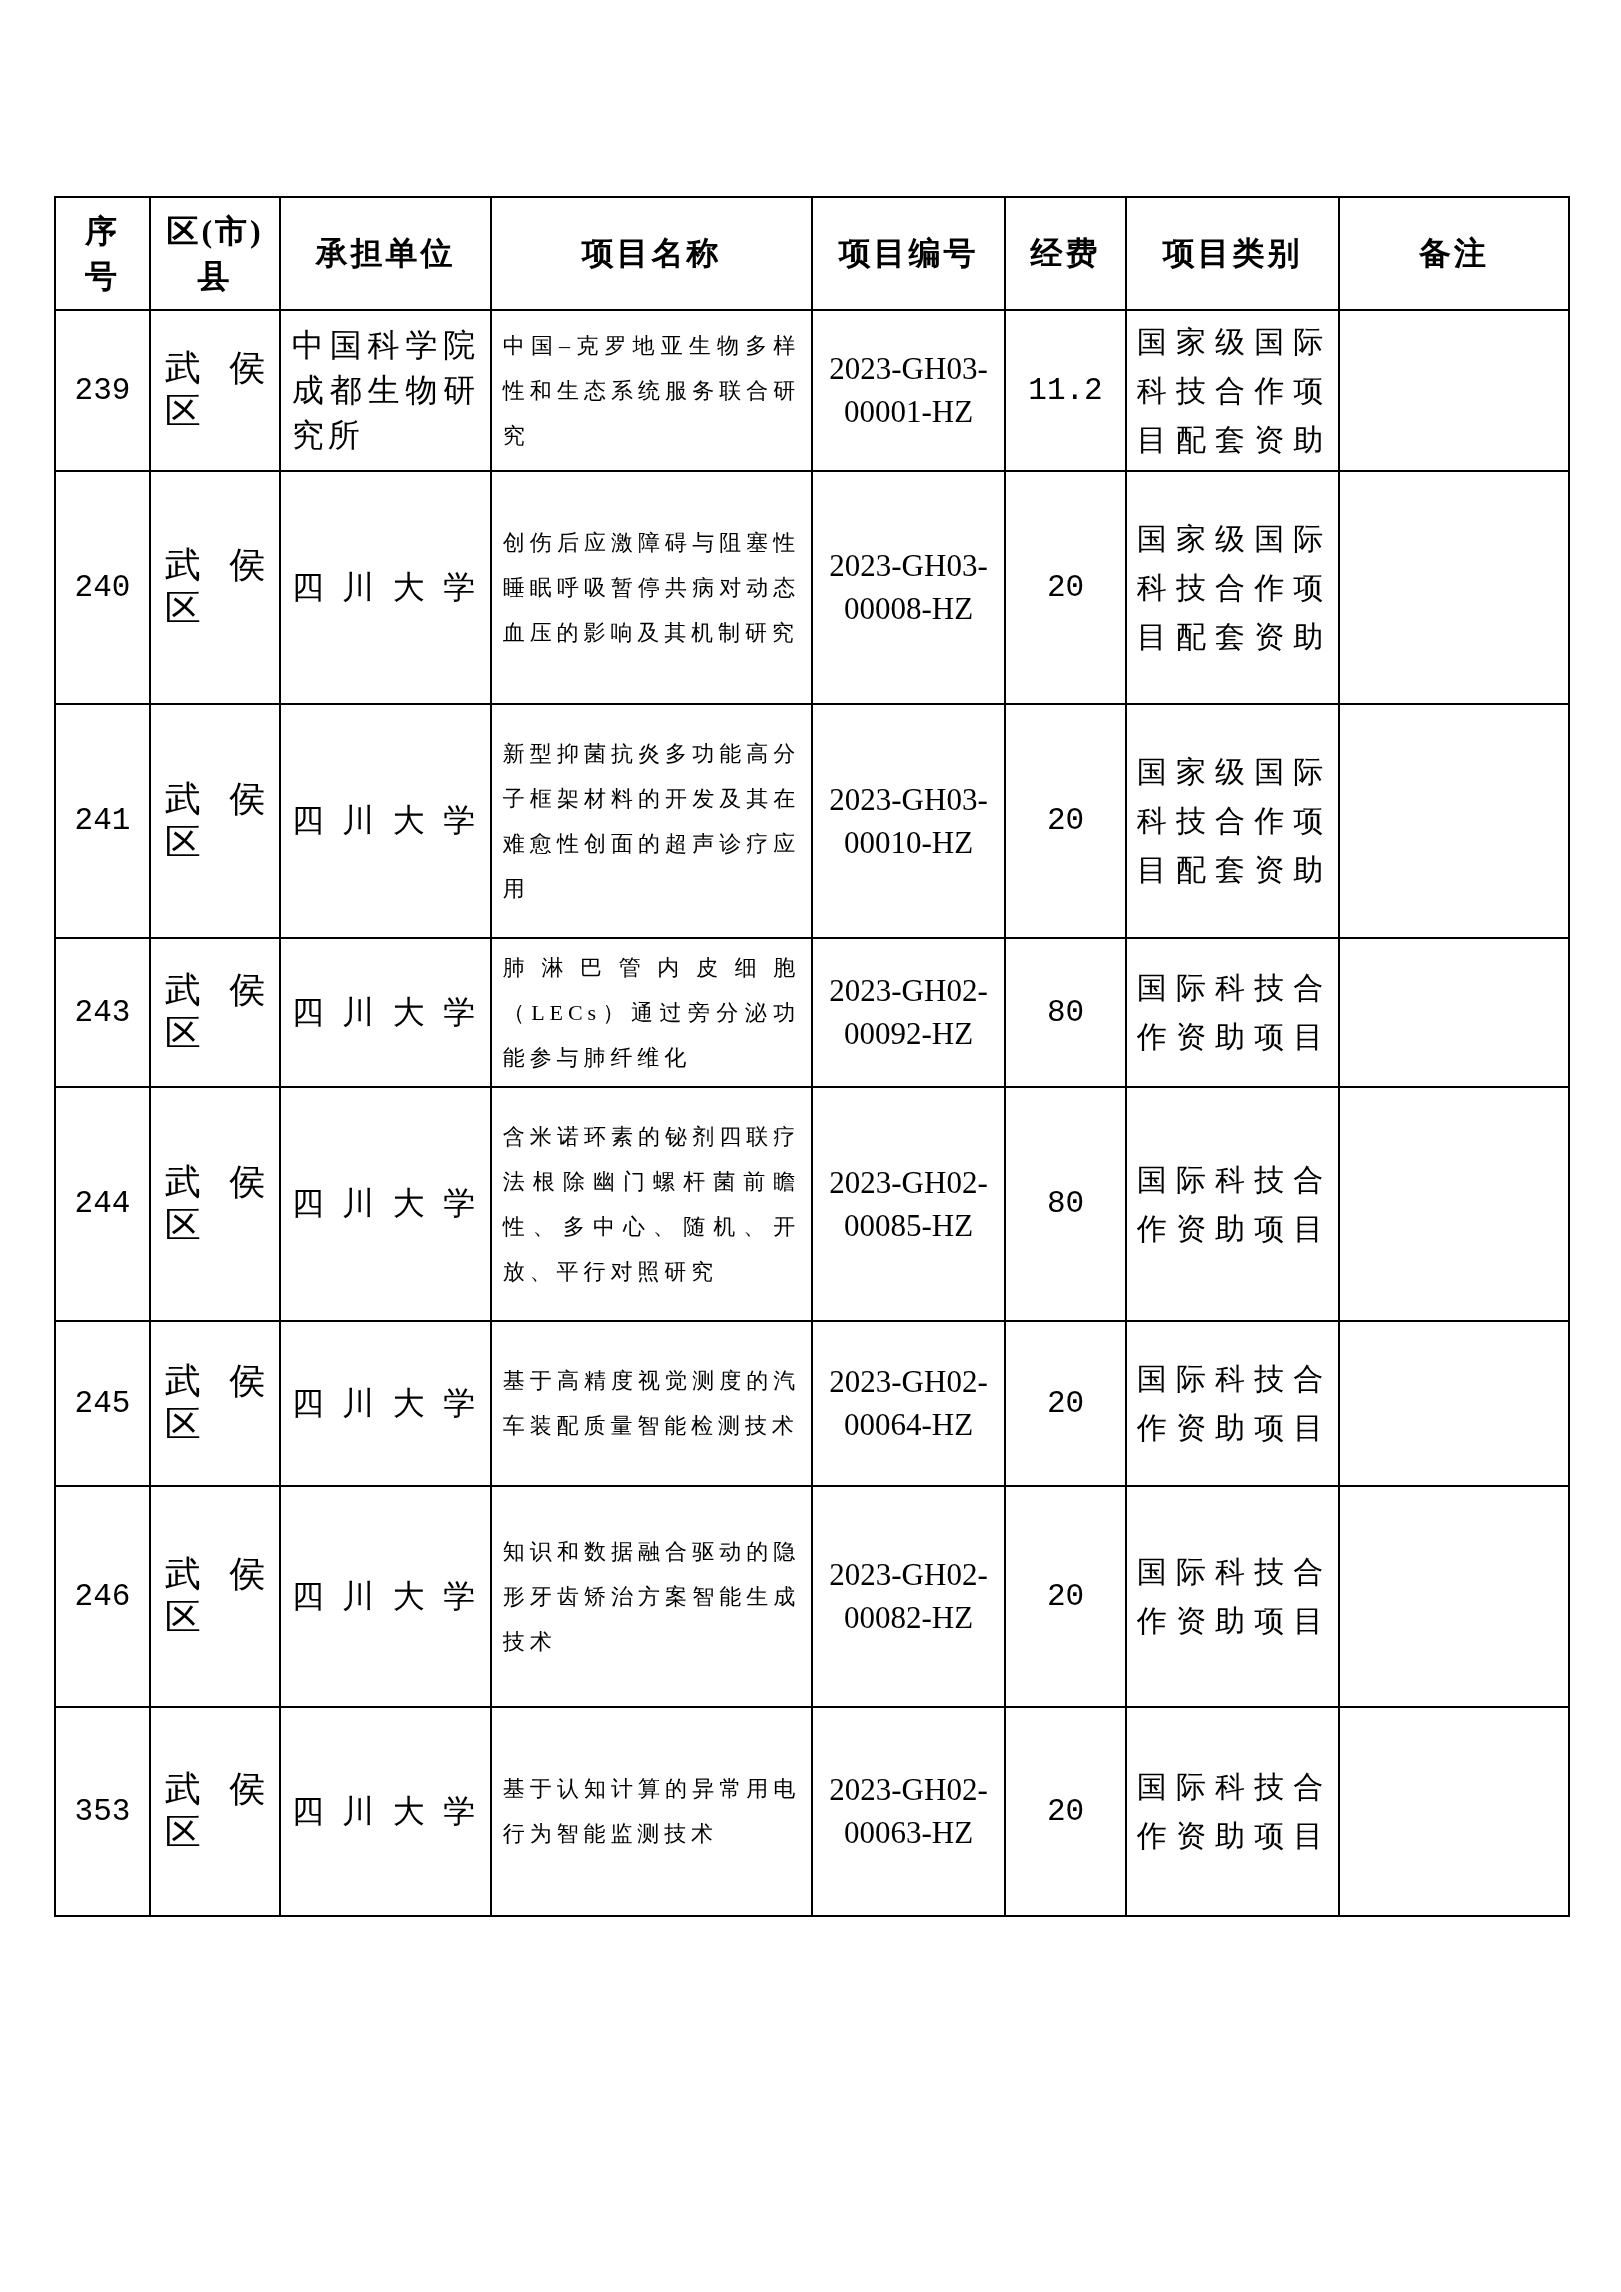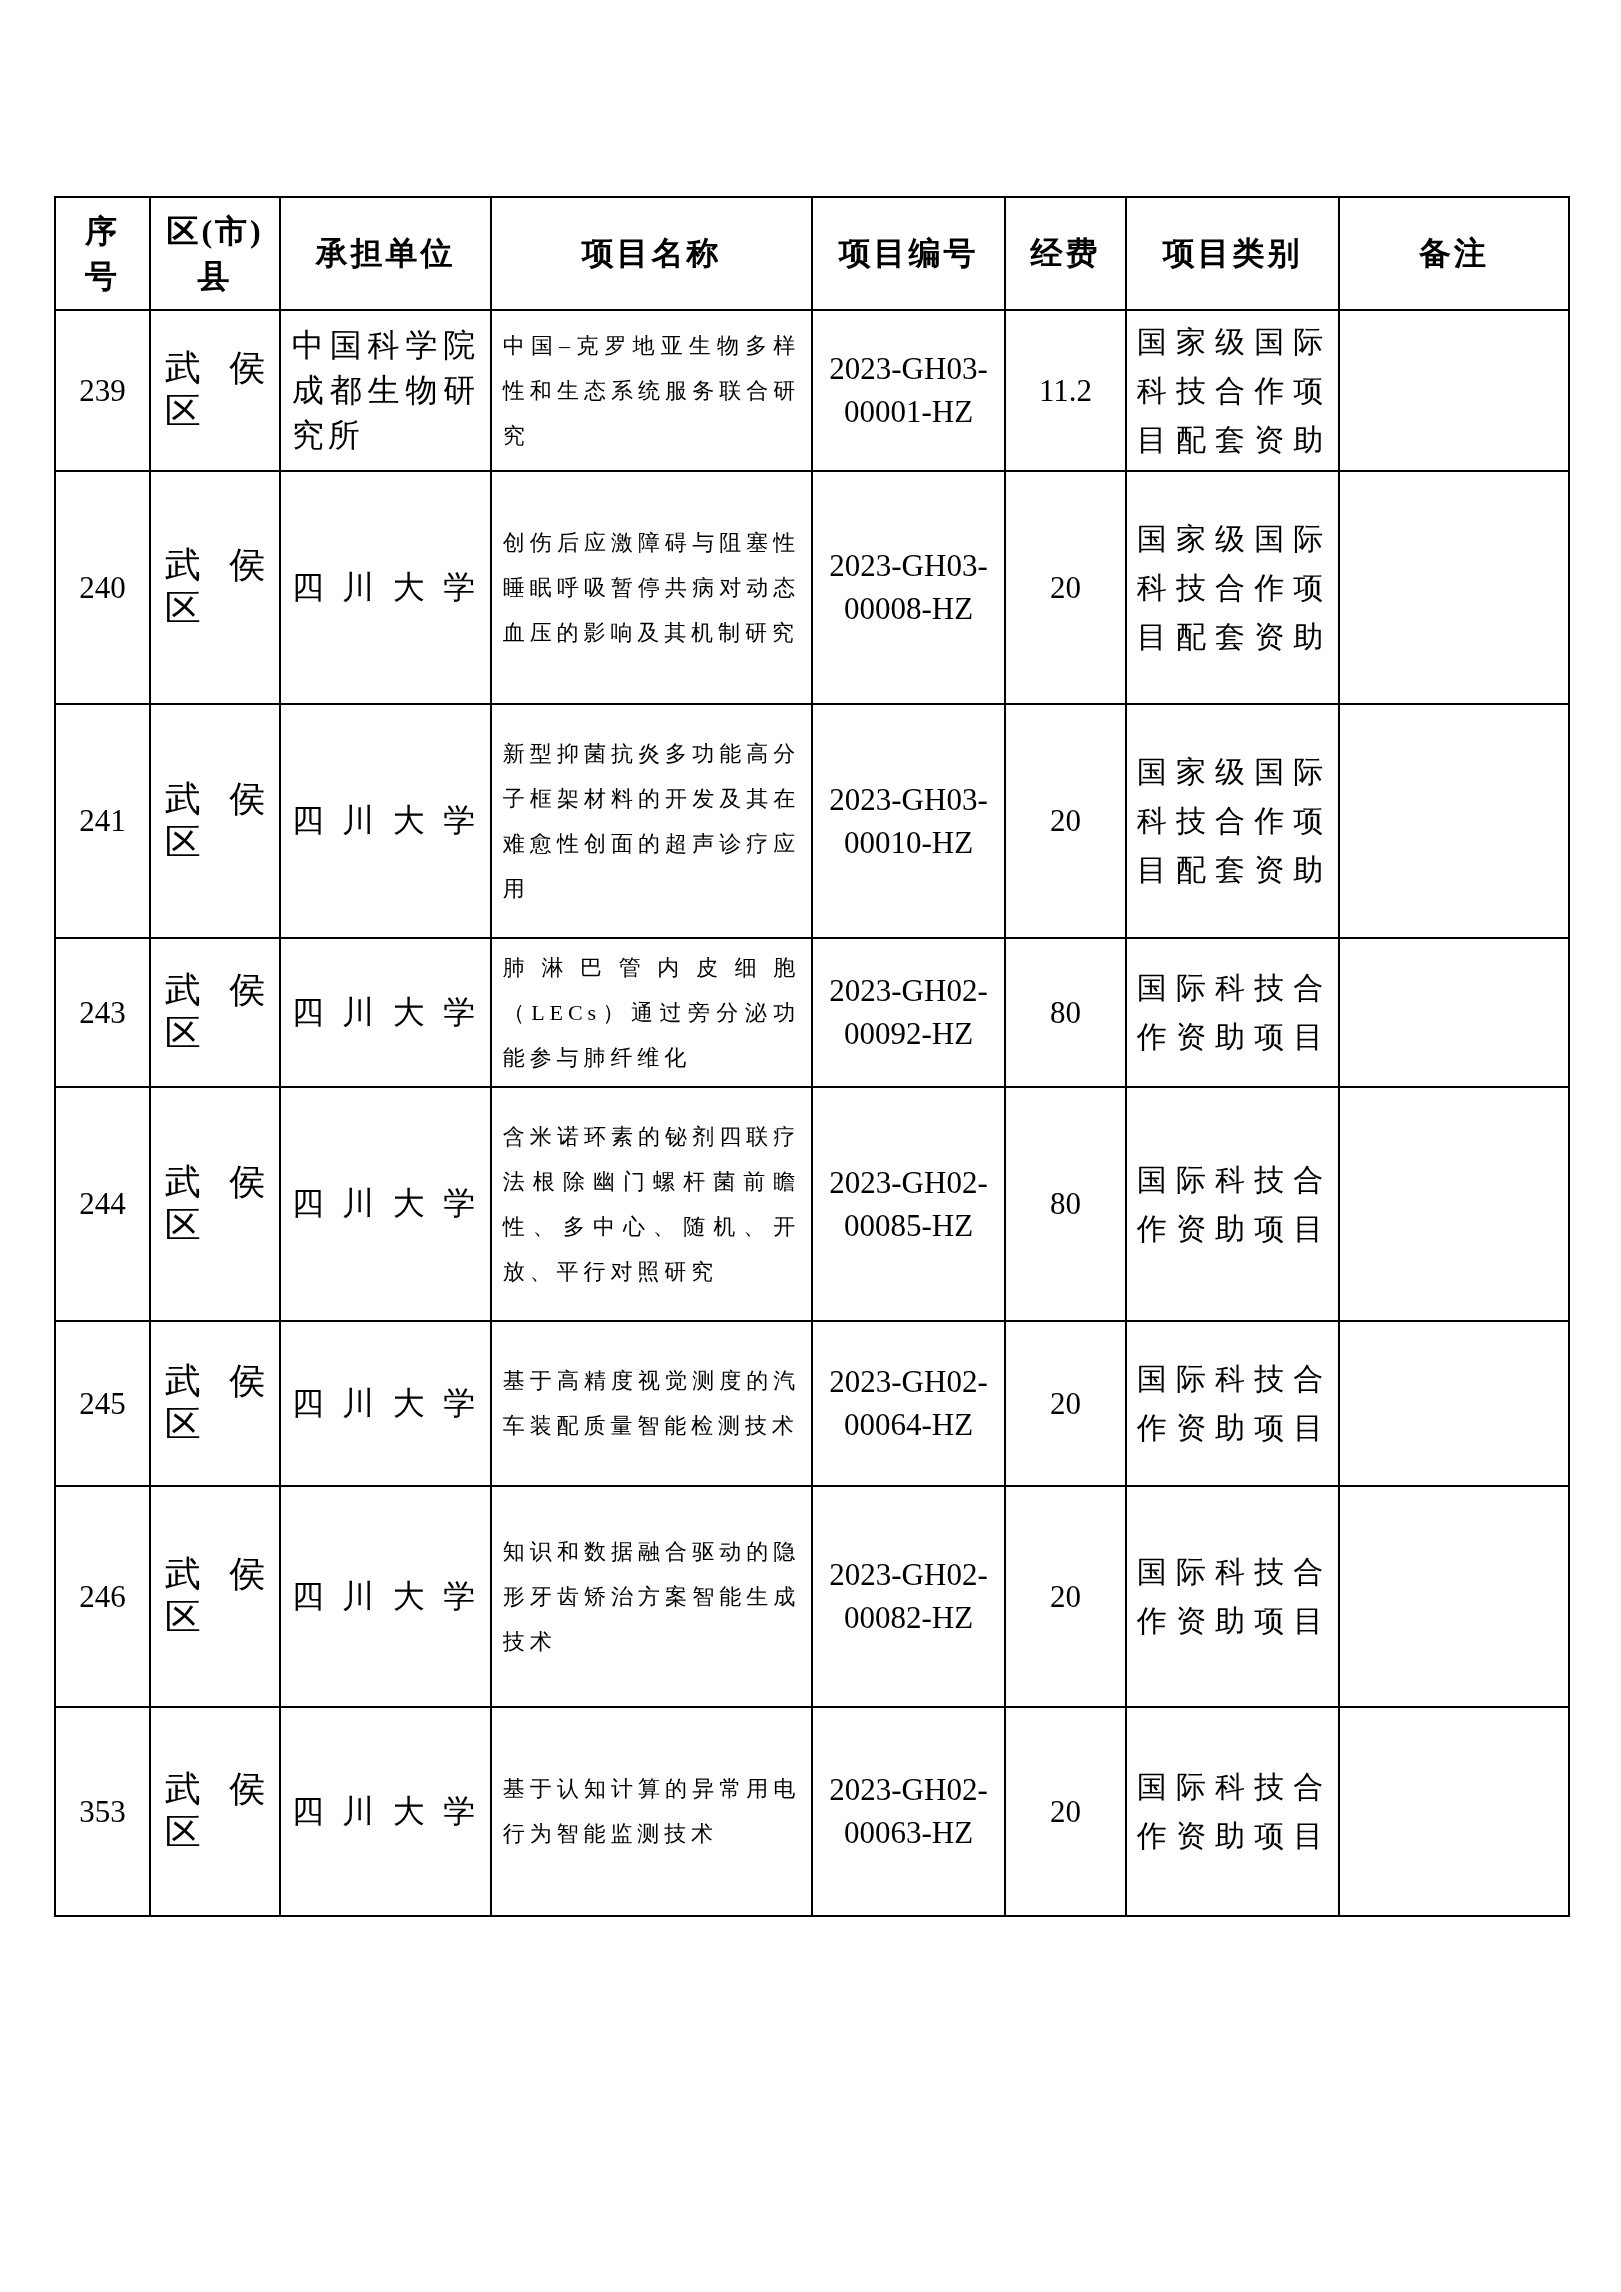--- a/index.html
+++ b/index.html
@@ -44,20 +44,21 @@
     white-space: pre-line;
     letter-spacing: 2.9px;
     padding: 3.9px 2px;
   }
   td.col-index, td.col-funding {
     text-align: center;
     font-size: 31px;
     line-height: 39px;
     padding: 3.9px 3.9px;
     letter-spacing: 0;
+    font-family: Liberation Mono, monospace;
   }
   td.col-code {
     text-align: center;
     font-size: 31px;
     line-height: 43px;
     padding: 3.9px 5.9px;
     letter-spacing: 0;
   }
   td.col-district {
     font-size: 36px;

